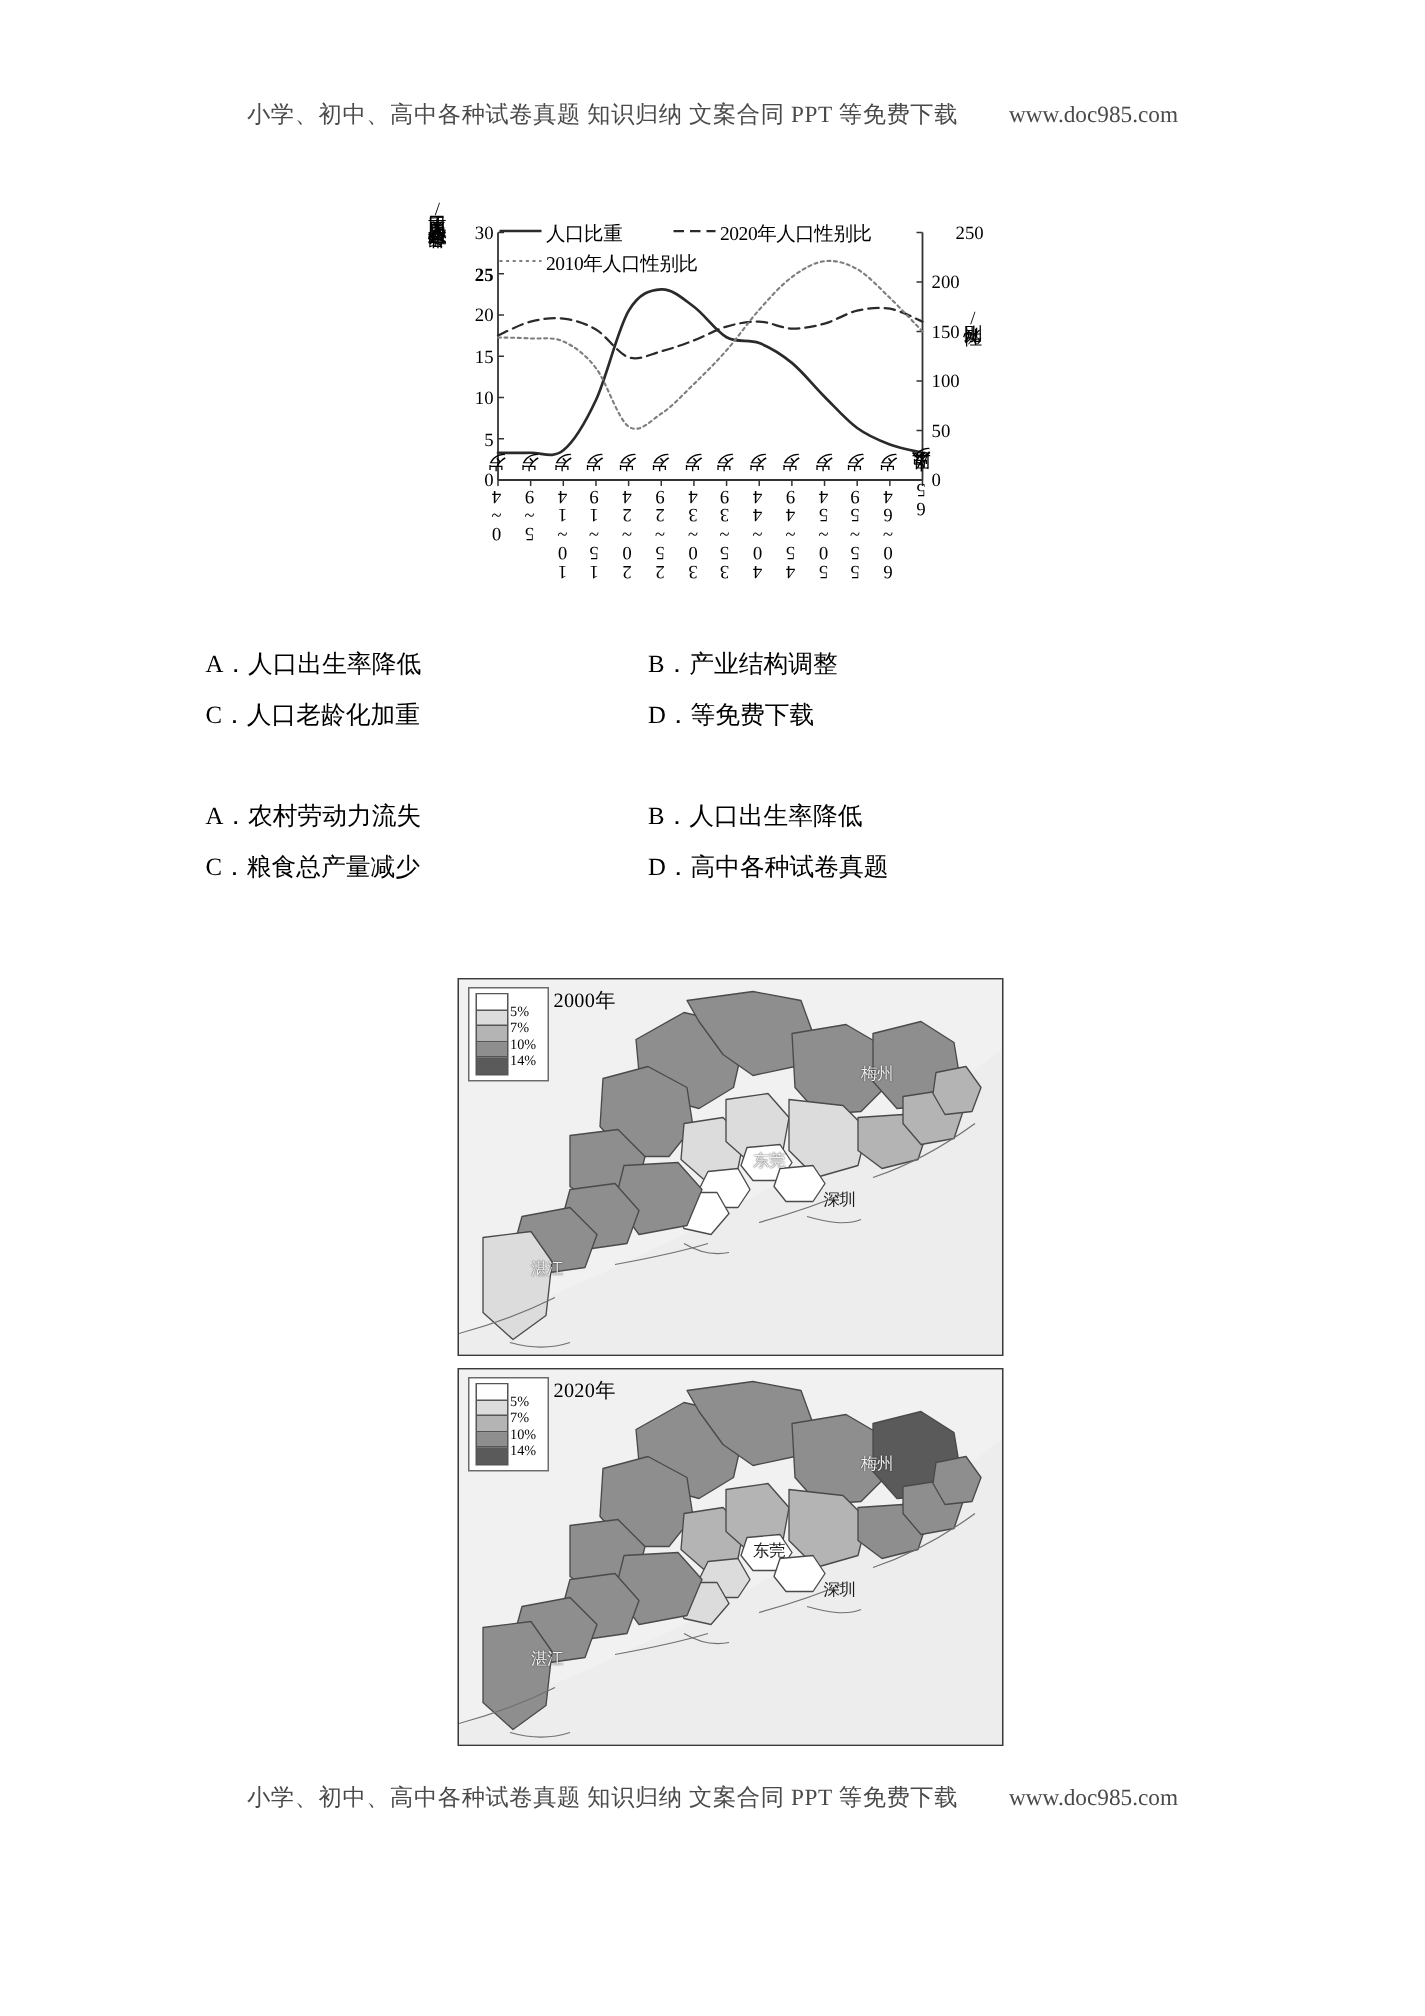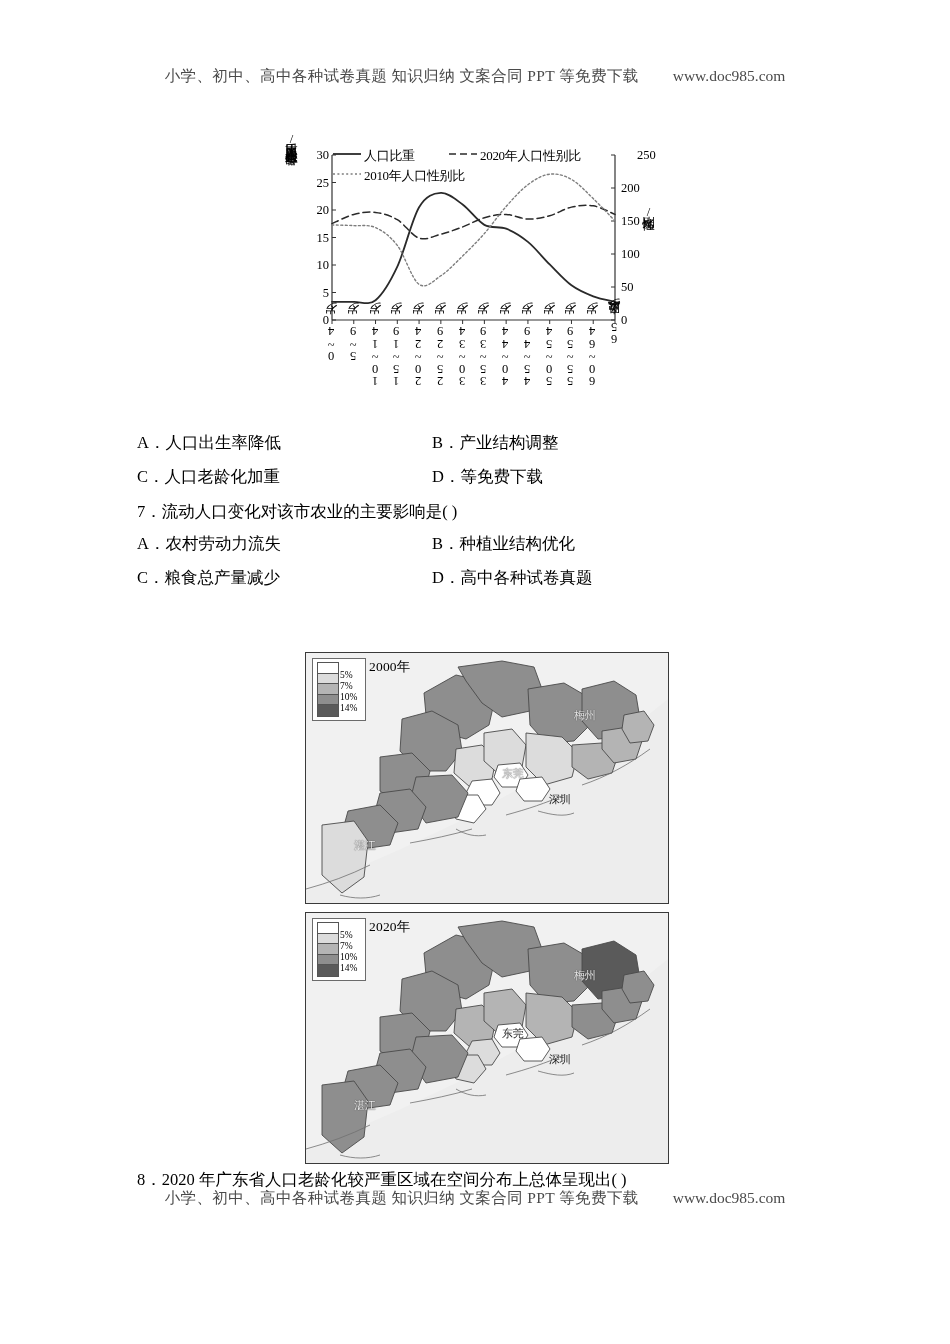--- a/index.html
+++ b/index.html
@@ -193,21 +193,21 @@
 
     <div class="axis-title" id="y-left-title">各年龄组人口占总人口比重/%</div>
     <div class="axis-title" id="y-right-title">性别比/%</div>
 
     <div id="left-ticks">
         <div class="tick-lbl tick-left" style="left: 0px; width: 44px; top: 176px;">0</div>
         <div class="tick-lbl tick-left" style="left: 0px; width: 44px; top: 148.5px;">5</div>
         <div class="tick-lbl tick-left" style="left: 0px; width: 44px; top: 121px;">10</div>
         <div class="tick-lbl tick-left" style="left: 0px; width: 44px; top: 93.5px;">15</div>
         <div class="tick-lbl tick-left" style="left: 0px; width: 44px; top: 66px;">20</div>
-        <div class="tick-lbl tick-left" style="left: 0px; width: 44px; top: 38.5px;">25</div>
+        <div class="tick-lbl tick-left" style="left: 0px; width: 44px; top: 38.5px; font-weight: bold;">25</div>
         <div class="tick-lbl tick-left" style="left: 0px; width: 44px; top: 11px;">30</div>
       </div>
     <div id="right-ticks">
         <div class="tick-lbl tick-right" style="left: 336px; top: 176px;">0</div>
         <div class="tick-lbl tick-right" style="left: 336px; top: 143px; font-family: Liberation Serif, serif;">50</div>
         <div class="tick-lbl tick-right" style="left: 336px; top: 110px;">100</div>
         <div class="tick-lbl tick-right" style="left: 336px; top: 77px;">150</div>
         <div class="tick-lbl tick-right" style="left: 336px; top: 44px;">200</div>
         <div class="tick-lbl tick-right" style="left: 352px; top: 11px;">250</div>
       </div>
@@ -282,24 +282,23 @@
 
   <div class="opt-row" style="left:137px; top:432px;">
     <span class="opt-a">A．人口出生率降低</span>
     <span class="opt-b">B．产业结构调整</span>
   </div>
   <div class="opt-row" style="left:137px; top:466px;">
     <span class="opt-a">C．人口老龄化加重</span>
     <span class="opt-b">D．等免费下载</span>
   </div>
 
-  <div class="qline" style="left:137px; top:500px;">7．流动人口变化对该市农业的主要影响是(      )</div>
   <div class="opt-row" style="left:137px; top:533px;">
     <span class="opt-a">A．农村劳动力流失</span>
-    <span class="opt-b">B．种植业结构优化</span>
+    <span class="opt-b">B．人口出生率降低</span>
   </div>
   <div class="opt-row" style="left:137px; top:567px;">
     <span class="opt-a">C．粮食总产量减少</span>
     <span class="opt-b">D．高中各种试卷真题</span>
   </div>
 
 
   <div class="map-box" id="map-2000">
     <svg class="map-svg" width="362" height="250" viewBox="0 0 362 250">
       <rect x="0" y="0" width="362" height="250" fill="#f1f1f1"></rect>
@@ -416,19 +415,18 @@
     </div>
     <div class="map-title">2020年</div>
     <div id="m2020-cities">
         <div class="map-city light" style="left: 268px; top: 55px;">梅州</div>
         <div class="map-city" style="left: 196px; top: 113px;">东莞</div>
         <div class="map-city" style="left: 243px; top: 139px;">深圳</div>
         <div class="map-city light" style="left: 48px; top: 185px;">湛江</div>
       </div>
   </div>
 
-  <div class="qline" style="left:137px; top:1168px;">8．2020 年广东省人口老龄化较严重区域在空间分布上总体呈现出(      )</div>
 
   <div class="watermark" id="wm-bottom">
     <span>小学、初中、高中各种试卷真题  知识归纳  文案合同  PPT 等免费下载</span><span class="url">www.doc985.com</span>
   </div>
 
 </div>
 
 </body></html>

